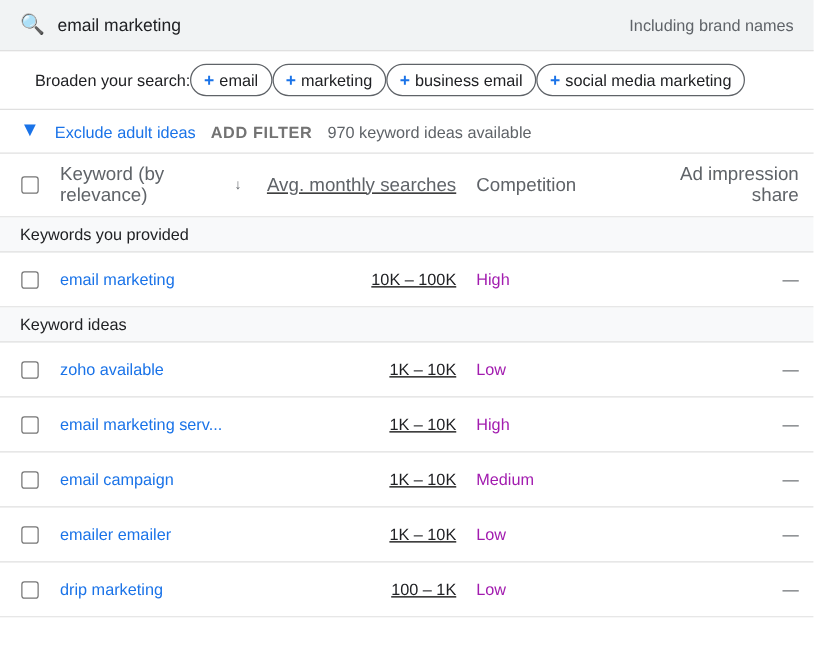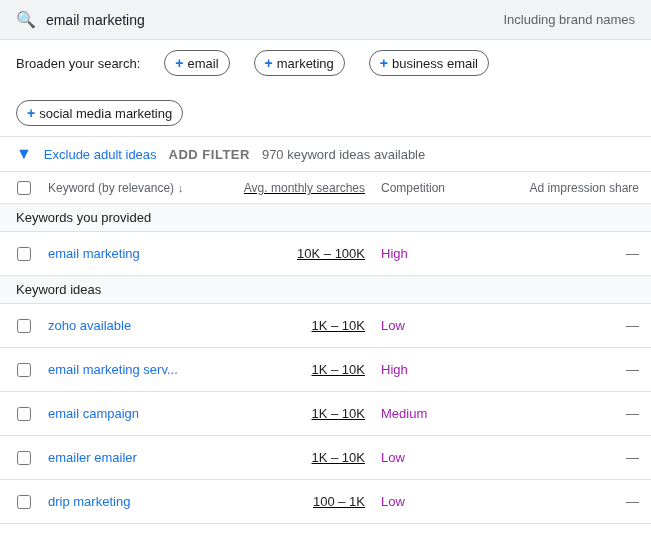--- a/index.html
+++ b/index.html
@@ -38,22 +38,22 @@
     }
 
     .search-brand {
       color: #5f6368;
       font-size: 13px;
     }
 
     .broaden-row {
       display: flex;
       align-items: center;
-      padding: 10px 16px;
-      gap: 24px;
+      padding: 10px 28px;
+      gap: 0;
       flex-wrap: wrap;
       border-bottom: 1px solid #e0e0e0;
     }
 
     .broaden-label {
       color: #202124;
       font-size: 13px;
       white-space: nowrap;
     }
 
@@ -153,21 +153,21 @@
 
     .col-ad {
       width: 130px;
       text-align: right;
       padding-right: 12px;
       flex-shrink: 0;
     }
 
     .header-text {
       color: #5f6368;
-      font-size: 12px;
+      font-size: 15px;
     }
 
     .sort-arrow {
       color: #5f6368;
       font-size: 11px;
     }
 
     .section-row {
       background: #f8f9fa;
       padding: 6px 16px;

